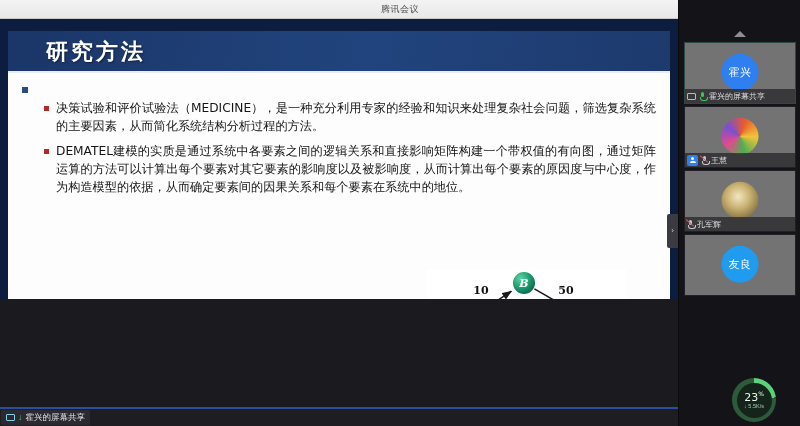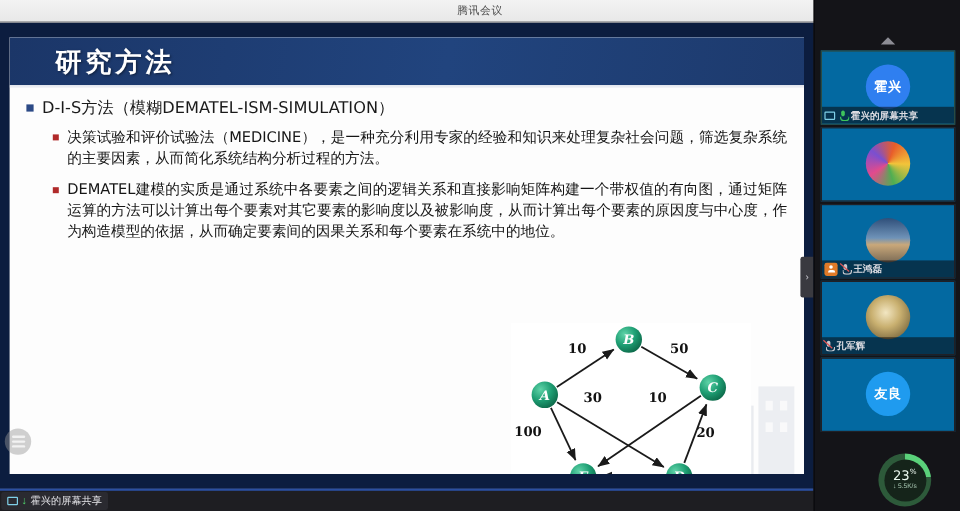--- a/index.html
+++ b/index.html
@@ -38,21 +38,21 @@
     border-radius: 0 0 4px 4px;
   }
   .speaking-text { font-size: 8px; color: #d8d8dd; white-space: nowrap; }
   .chev-grp { display: flex; gap: 1px; align-items: center; opacity: .55; }
   .chev { width: 0; height: 0; border-top: 4px solid transparent; border-bottom: 4px solid transparent; border-right: 5px solid #b8b8c0; }
   .pill-div { width: 1px; height: 13px; background: #4a4a52; }
   .back-arrow { font-size: 10px; color: #b8b8c0; line-height: 1; }
 
   
   .share-area {
-    position: absolute; left: 0; top: 19px; width: 678px; height: 388px;
+    position: absolute; left: 0; top: 19px; width: 678px; height: 280px;
     background: #0c1d3f;
     overflow: hidden;
   }
   .slide {
     position: absolute; left: 8px; top: 12px; width: 662px; height: 364px;
     background: #fdfdfd;
     overflow: hidden;
   }
   .slide-header {
     position: relative; width: 100%; height: 42px;
@@ -149,21 +149,21 @@
   }
   .rail-scrollup {
     position: absolute; left: 0; top: 26px; width: 122px; height: 16px;
     display: flex; align-items: center; justify-content: center;
   }
   .caret-up { width: 0; height: 0; border-left: 6px solid transparent; border-right: 6px solid transparent; border-bottom: 6px solid #8d8d95; }
 
   .tiles { position: absolute; left: 0; top: 42px; width: 122px; }
   .tile {
     position: relative; width: 112px; height: 62px; margin: 0 auto 2px auto;
-    background: #0369a1; border: 1px solid #2a4a42; overflow: hidden; font-weight: bold;
+    background: #737373; border: 1px solid #2a4a42; overflow: hidden;
   }
   .tile.plain { border-color: #202026; }
   .av {
     position: absolute; left: 50%; top: 50%; transform: translate(-50%,-52%);
     width: 37px; height: 37px; border-radius: 50%;
     display: flex; align-items: center; justify-content: center;
     font-size: 11px; color: #fff; letter-spacing: .5px;
     font-family: "DejaVu Sans", sans-serif;
   }
   .av.blue { background: #2f7ff0; }
@@ -234,21 +234,20 @@
     <div class="slide">
 
       <div class="slide-header">
         <div class="slide-title">研究方法</div>
       </div>
 
       <div class="slide-body">
 
         <div class="lvl1">
           <span class="sq"></span>
-          <span class="lvl1-txt">D-I-S方法（模糊DEMATEL-ISM-SIMULATION）</span>
         </div>
 
         <div class="lvl2">
           <span class="sq"></span>
           <span class="lvl2-txt">决策试验和评价试验法（MEDICINE），是一种充分利用专家的经验和知识来处理复杂社会问题，筛选复杂系统的主要因素，从而简化系统结构分析过程的方法。</span>
         </div>
 
         <div class="lvl2">
           <span class="sq"></span>
           <span class="lvl2-txt">DEMATEL建模的实质是通过系统中各要素之间的逻辑关系和直接影响矩阵构建一个带权值的有向图，通过矩阵运算的方法可以计算出每个要素对其它要素的影响度以及被影响度，从而计算出每个要素的原因度与中心度，作为构造模型的依据，从而确定要素间的因果关系和每个要素在系统中的地位。</span>
@@ -358,31 +357,28 @@
         <div class="tile">
           <div class="av blue">霍兴</div>
           <div class="tile-foot">
             <span class="scr-mini"></span>
             <span class="mic-mini"></span>
             <span class="tile-name">霍兴的屏幕共享</span>
           </div>
         </div>
         <div class="tile plain">
           <div class="av img1"></div>
-        </div>
-        <div class="tile plain">
-          <div class="av img2"></div>
           <div class="tile-foot">
-            <span class="badge-sq orange">
+            <span class="badge-sq blue">
               <i class="badge-person"></i>
             </span>
             <span class="mic-mini muted">
               <i class="slash"></i>
             </span>
-            <span class="tile-name">王鸿磊</span>
+            <span class="tile-name">王慧</span>
           </div>
         </div>
         <div class="tile plain">
           <div class="av img3"></div>
           <div class="tile-foot">
             <span class="mic-mini muted">
               <i class="slash"></i>
             </span>
             <span class="tile-name">孔军辉</span>
           </div>

